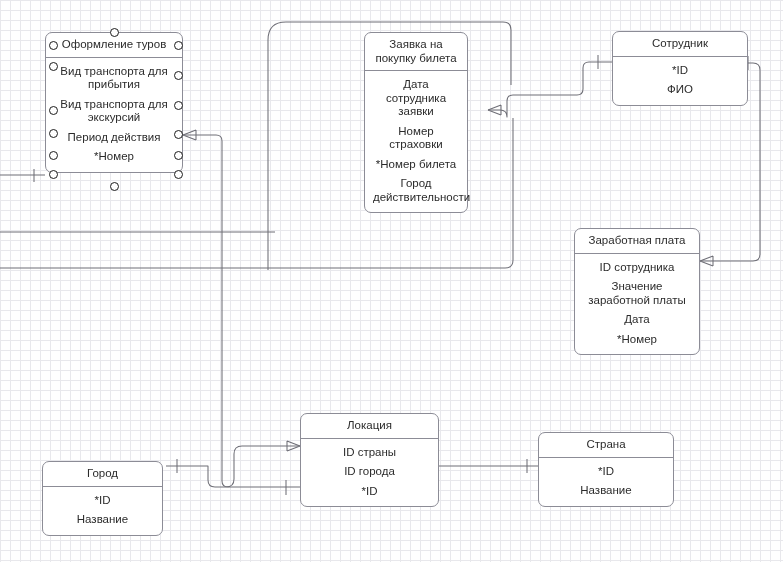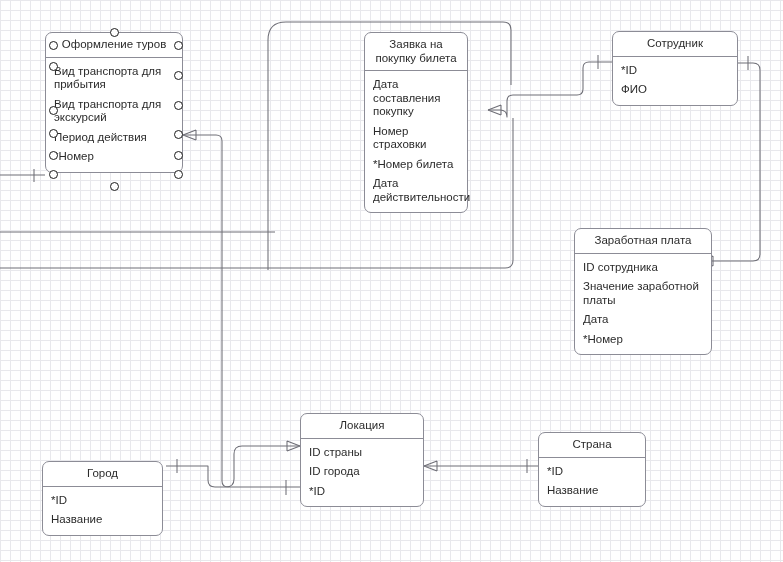--- a/index.html
+++ b/index.html
@@ -30,21 +30,21 @@
     font-size:11.5px;
     line-height:13.5px;
     z-index:5;
   }
   .ent-title{
     text-align:center;
     padding:5px 6px 5px 6px;
     border-bottom:1px solid #8c8c96;
   }
   .attrs{padding:4px 6px 5px 6px;}
-  .attr{padding:3px 2px;}
+  .attr{text-align:center;padding:3px 2px;}
   .handle{
     position:absolute;width:9px;height:9px;border-radius:50%;
     background:#ffffff;border:1.4px solid #1d1d1d;box-sizing:border-box;
     z-index:9;
   }
 </style>
 </head>
 <body>
 
 <div id="canvas">
@@ -108,55 +108,55 @@
   <div class="handle" style="left:174px;top:41px;"></div>
   <div class="handle" style="left:174px;top:71px;"></div>
   <div class="handle" style="left:174px;top:101px;"></div>
   <div class="handle" style="left:174px;top:130px;"></div>
   <div class="handle" style="left:174px;top:151px;"></div>
   <div class="handle" style="left:174px;top:170px;"></div>
 
   <div class="entity" style="left:364px;top:32px;width:104px;">
     <div class="ent-title">Заявка на покупку билета</div>
     <div class="attrs">
-      <div class="attr">Дата составления покупку</div>
+      <div class="attr">Дата сотрудника заявки</div>
       <div class="attr">Номер страховки</div>
       <div class="attr">*Номер билета</div>
-      <div class="attr">Дата действительности</div>
+      <div class="attr">Город действительности</div>
     </div>
   </div>
 
-  <div class="entity" style="left:612px;top:31px;width:126px;">
+  <div class="entity" style="left:612px;top:31px;width:136px;">
     <div class="ent-title">Сотрудник</div>
     <div class="attrs">
       <div class="attr">*ID</div>
       <div class="attr">ФИО</div>
     </div>
   </div>
 
-  <div class="entity" style="left:574px;top:228px;width:138px;">
+  <div class="entity" style="left:574px;top:228px;width:126px;">
     <div class="ent-title">Заработная плата</div>
     <div class="attrs">
       <div class="attr">ID сотрудника</div>
       <div class="attr">Значение заработной платы</div>
       <div class="attr">Дата</div>
       <div class="attr">*Номер</div>
     </div>
   </div>
 
-  <div class="entity" style="left:300px;top:413px;width:124px;">
+  <div class="entity" style="left:300px;top:413px;width:139px;">
     <div class="ent-title">Локация</div>
     <div class="attrs">
       <div class="attr">ID страны</div>
       <div class="attr">ID города</div>
       <div class="attr">*ID</div>
     </div>
   </div>
 
-  <div class="entity" style="left:538px;top:432px;width:108px;">
+  <div class="entity" style="left:538px;top:432px;width:136px;">
     <div class="ent-title">Страна</div>
     <div class="attrs">
       <div class="attr">*ID</div>
       <div class="attr">Название</div>
     </div>
   </div>
 
   <div class="entity" style="left:42px;top:461px;width:121px;">
     <div class="ent-title">Город</div>
     <div class="attrs">

